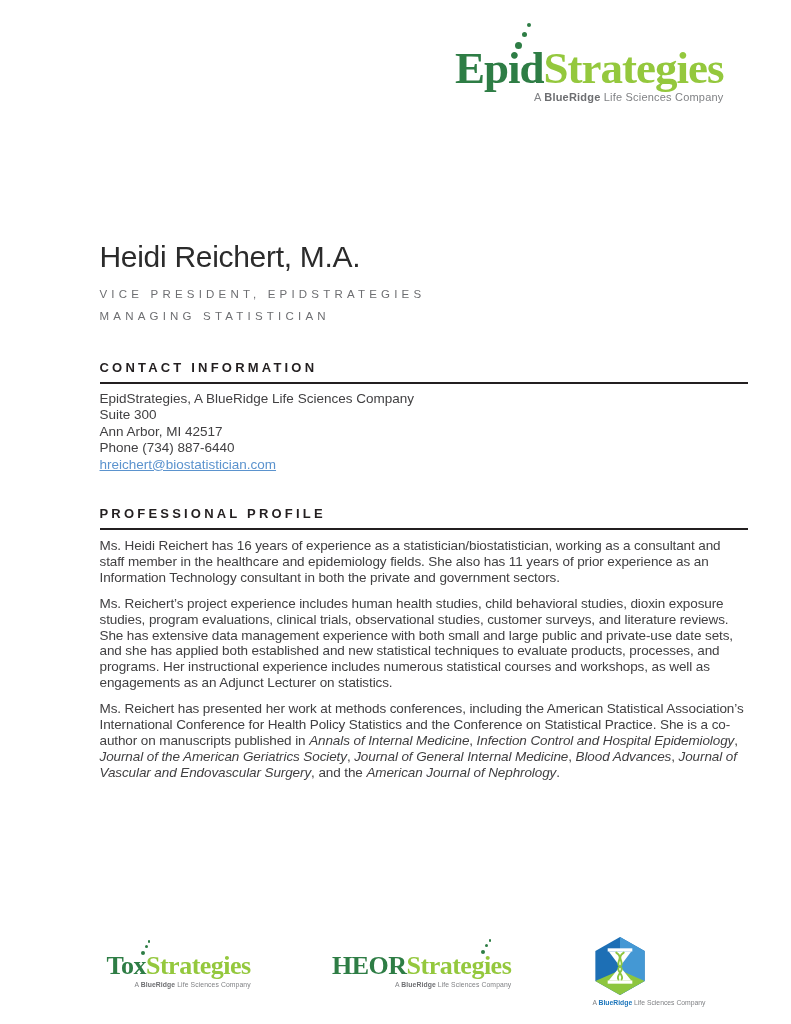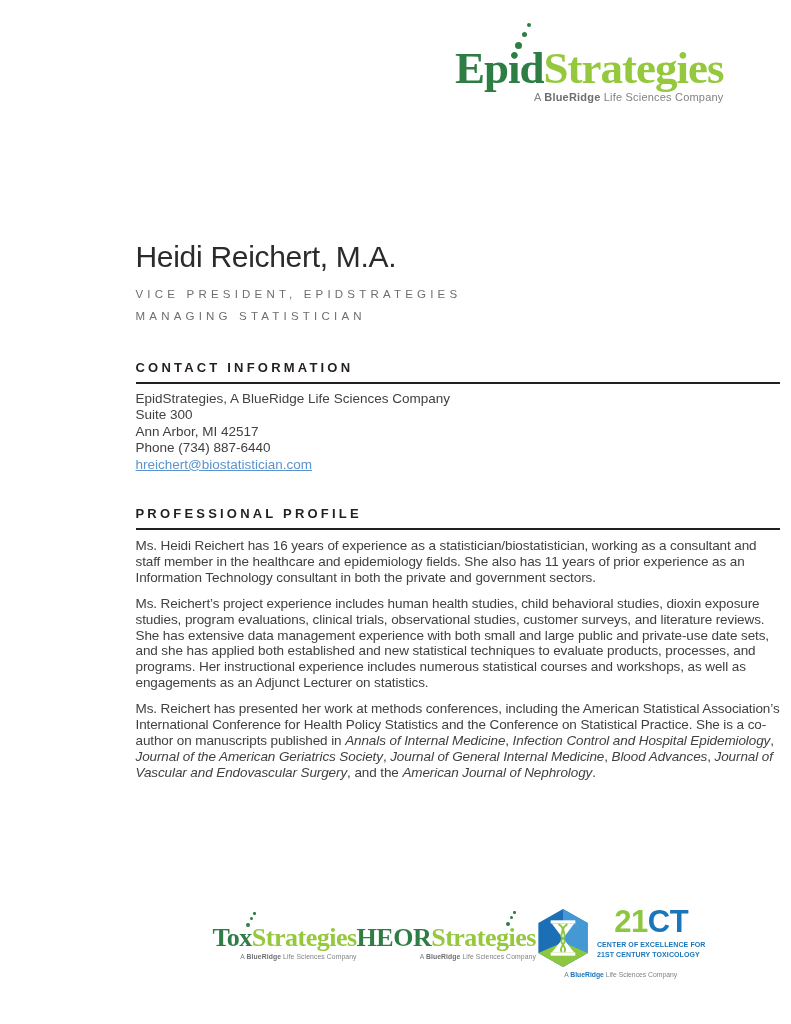--- a/index.html
+++ b/index.html
@@ -18,21 +18,21 @@
   .wm-dark  { color:#2e7d45; }
   .wm-light { color:#94c83d; }
   .dot-trail i { position:absolute; border-radius:50%; background:#2e7d45; }
   .logo-header .dot-trail .d1 { left:60px; top:-4px;  width:7px; height:7px; }
   .logo-header .dot-trail .d2 { left:67px; top:-14px; width:5px; height:5px; }
   .logo-header .dot-trail .d3 { left:72px; top:-23px; width:4px; height:4px; }
   .tagline { font-size:11px; color:#808285; letter-spacing:0.2px; }
   .tagline b { color:#6d6e71; }
 
   
-  .main { position:absolute; left:88px; top:240px; width:648px; color:#414042;margin-left:36px; }
+  .main { position:absolute; left:88px; top:240px; width:648px; color:#414042; }
   .name {
     margin:0 0 9px 0; font-size:30px; font-weight:normal; color:#2b2b2b;
     letter-spacing:-0.3px;
   }
   .job-title {
     font-size:11.5px; letter-spacing:4.2px; color:#6d6e71; line-height:22px;
     white-space:nowrap;
   }
   .section { margin-top:33px; }
   .section-heading {
@@ -45,22 +45,22 @@
 
   .paragraphs { margin-top:8px; }
   .body-para {
     margin:0 0 10px 0; font-size:13.5px; line-height:15.9px;
     color:#414042; letter-spacing:-0.1px;
   }
   .body-para:last-child { margin-bottom:0; }
 
   
   .footer {
-    position:absolute; left:0; right:0; top:908px;
-    display:flex; justify-content:flex-end; align-items:flex-start;
+    position:absolute; left:0; right:0; top:936px;
+    display:flex; justify-content:space-between; align-items:flex-start;
     padding:0 74px 0 95px;
   }
   .flogo { text-align:center; }
   .flogo.pad { margin-top:17px; }
   .fwordmark {
     position:relative; display:inline-block;
     font-family:"Liberation Serif", serif; font-weight:bold;
     font-size:26px; line-height:1; letter-spacing:-0.5px; white-space:nowrap;
   }
   .fwordmark .dot-trail i { background:#2e7d45; }
@@ -151,29 +151,20 @@
           <polygon points="50,2 96,28 96,84 50,110 4,84 4,28" fill="#1d6fb5"></polygon>
           <polygon points="50,2 96,28 96,84 50,110" fill="#4498d4"></polygon>
           <polygon points="4,84 50,110 96,84 50,64" fill="#8dc63f"></polygon>
           <rect x="27" y="23" width="46" height="6" fill="#ffffff"></rect>
           <rect x="27" y="83" width="46" height="6" fill="#ffffff"></rect>
           <polygon points="29,29 71,29 50,57" fill="#ffffff"></polygon>
           <polygon points="29,83 71,83 50,57" fill="#ffffff"></polygon>
           <path d="M43 31 C59 41, 39 51, 50 57 C61 63, 41 73, 47 81" fill="none" stroke="#8dc63f" stroke-width="3.5" stroke-linecap="round"></path>
           <path d="M57 31 C41 41, 61 51, 50 57 C39 63, 59 73, 53 81" fill="none" stroke="#8dc63f" stroke-width="3.5" stroke-linecap="round"></path>
         </svg>
-        <div>
-          <div class="ct-word">
-            <span class="ct-21">21</span><span class="ct-ct">CT</span>
-          </div>
-          <div class="ct-sub">
-            <div>CENTER OF EXCELLENCE FOR</div>
-            <div>21ST CENTURY TOXICOLOGY</div>
-          </div>
-        </div>
       </div>
       <div class="ct-tagline">
         <span>A </span><b>BlueRidge</b><span> Life Sciences Company</span>
       </div>
     </div>
 
   </footer>
 </div>
 
 </body></html>

